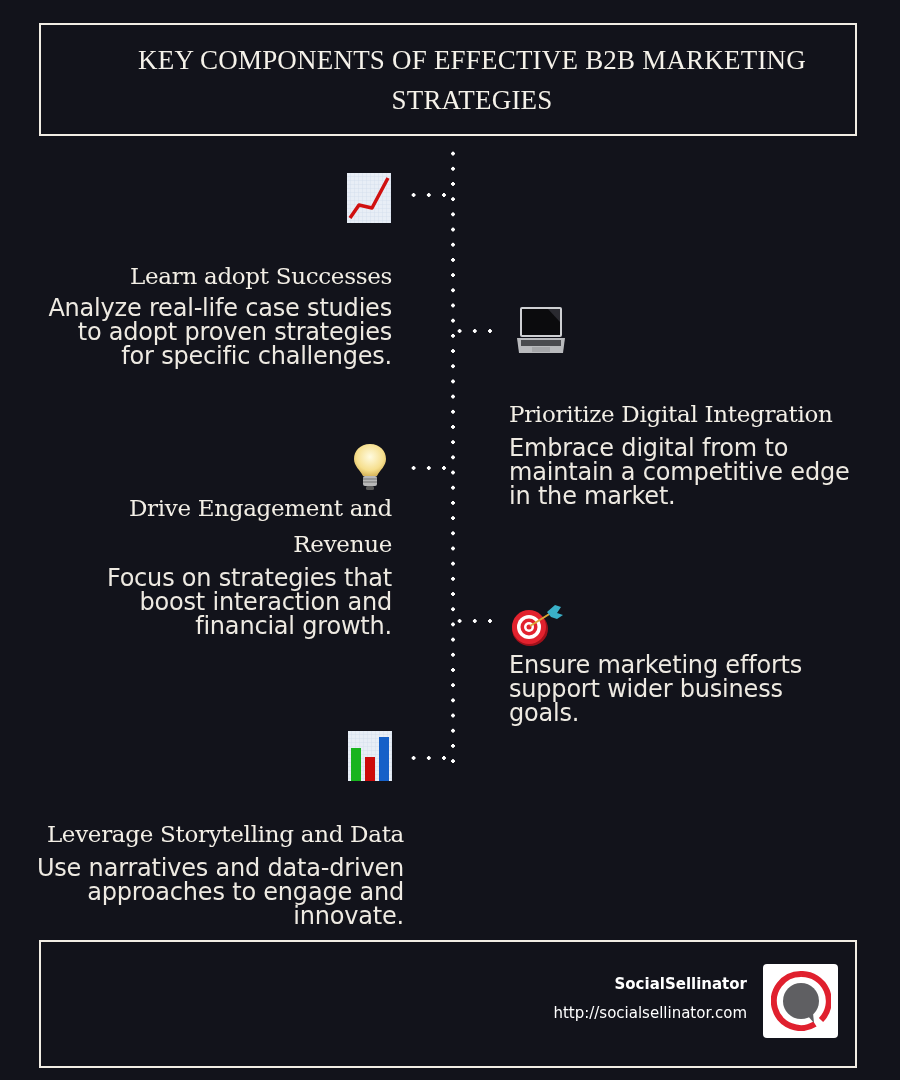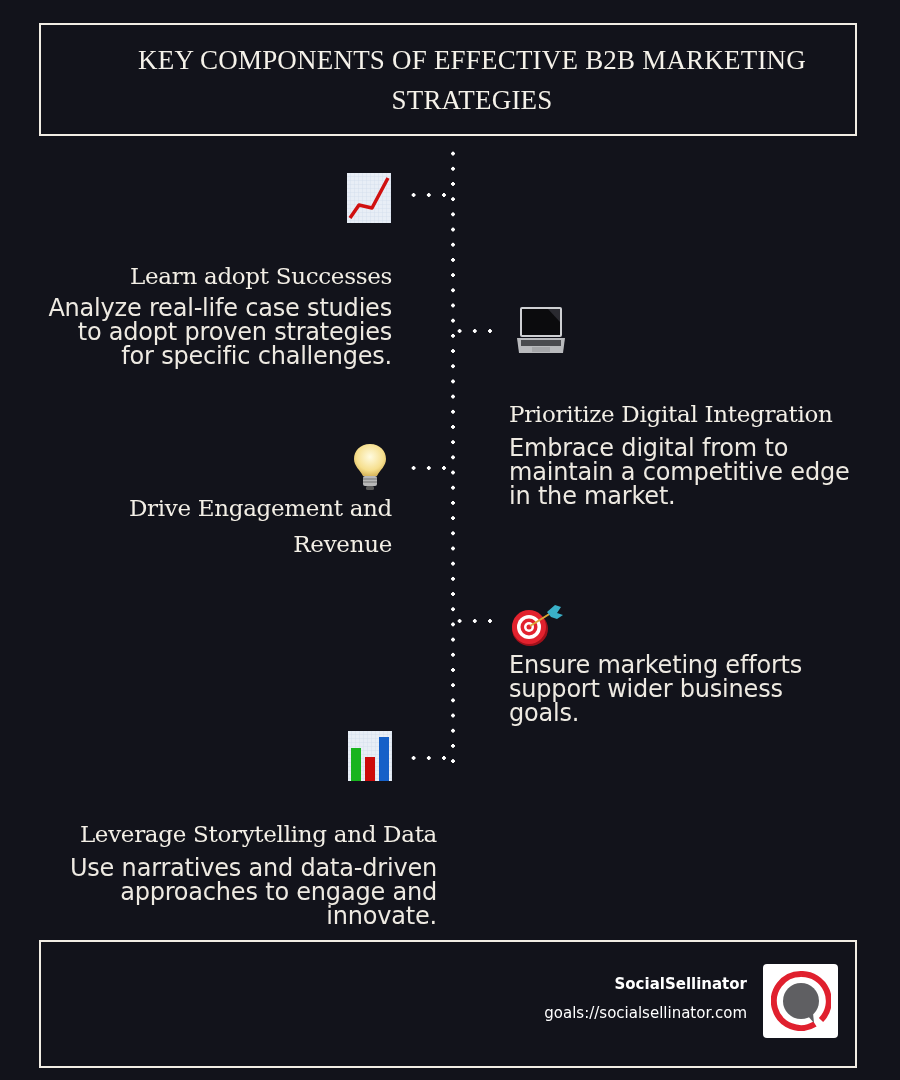--- a/index.html
+++ b/index.html
@@ -181,34 +181,35 @@
   <p style="margin-top:2px;">Analyze real-life case studies to adopt proven strategies for specific challenges.</p>
 </div>
 
 <div class="item right" style="left:509px; top:396px; width:360px;">
   <h2>Prioritize Digital Integration</h2>
   <p>Embrace digital from to maintain a competitive edge in the market.</p>
 </div>
 
 <div class="item left" style="left:60px; top:490px; width:332px;">
   <h2>Drive Engagement and Revenue</h2>
+  <p>Focus on strategies that boost interaction and financial growth.</p>
 </div>
 
 <div class="item right" style="left:509px; top:649px; width:345px;">
   <p>Ensure marketing efforts support wider business goals.</p>
 </div>
 
-<div class="item left" style="left:30px; top:816px; width:374px;margin-left:33px;">
+<div class="item left" style="left:30px; top:816px; width:374px;">
   <h2>Leverage Storytelling and Data</h2>
   <p>Use narratives and data-driven approaches to engage and innovate.</p>
 </div>
 
 <div class="footer-box">
   <div class="brand-name">SocialSellinator</div>
-  <div class="brand-url">goals://socialsellinator.com</div>
+  <div class="brand-url">http://socialsellinator.com</div>
   <div class="brand-logo">
     <svg width="60" height="60" viewBox="0 0 60 60">
       <path d="M30 3 A27 27 0 1 0 44 53" fill="none" stroke="#e0202e" stroke-width="6"></path>
       <path d="M30 3 A27 27 0 0 1 50 49" fill="none" stroke="#e0202e" stroke-width="6"></path>
       <circle cx="30" cy="30" r="18" fill="#5f5f62"></circle>
       <path d="M36 44 L43 52 L42 42 Z" fill="#5f5f62"></path>
     </svg>
   </div>
 </div>
 

